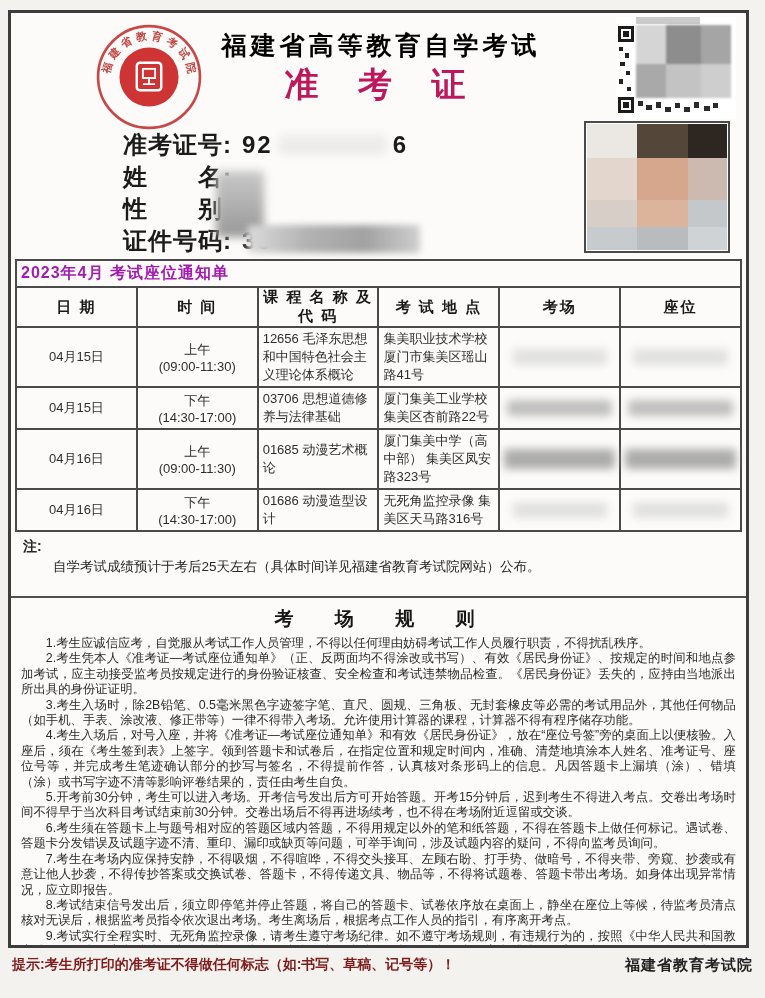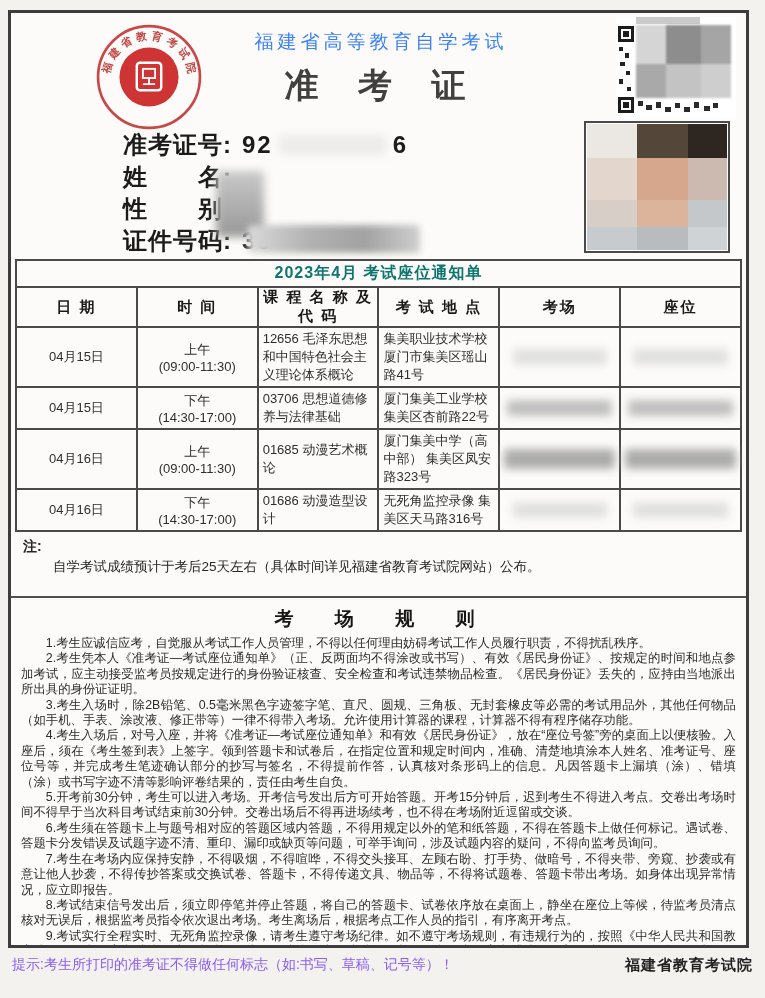--- a/index.html
+++ b/index.html
@@ -16,22 +16,22 @@
   
   .frame {
     position:absolute; left:8px; top:10px; width:741px; height:938px;
     border:3px solid #3d3d3d; background:#fcfbf9; overflow:hidden;
   }
 
   
   .header { position:relative; height:104px; }
   .seal { position:absolute; left:84px; top:10px; width:108px; height:108px; }
   .titles { position:absolute; left:190px; right:185px; top:16px; text-align:center; }
-  .org-title { font-size:19px; font-weight:normal; letter-spacing:4px; color:#3b82f6; white-space:nowrap; }
-  .doc-title { font-size:34px; font-weight:bold; letter-spacing:12px; word-spacing:6px; margin-top:8px; color:#404040; }
+  .org-title { font-size:25px; font-weight:bold; letter-spacing:4px; color:#000000; white-space:nowrap; }
+  .doc-title { font-size:34px; font-weight:bold; letter-spacing:12px; word-spacing:6px; color:#be185d; }
   .qr { position:absolute; right:10px; top:4px; width:120px; height:102px; background:#fff; }
   .qr .mosaic { filter:blur(1.2px); }
 
   
   .info { position:relative; height:140px; padding:12px 0 0 112px; }
   .info-row { height:32px; display:flex; align-items:center; font-size:24px; font-weight:bold; color:#1b1b1b; }
   .info-label { display:inline-block; min-width:104px; letter-spacing:1px; }
   .info-val { margin-left:10px; display:flex; align-items:center; letter-spacing:2px; }
   .gap-blur { display:inline-block; width:108px; height:20px; margin:0 6px; background:#e3e3e3; filter:blur(5px); opacity:.65; border-radius:3px; }
   .blob-name { position:absolute; left:205px; top:54px; width:48px; height:66px;
@@ -44,21 +44,21 @@
   }
   .photo-grid { width:100%; height:100%; display:grid;
     grid-template-columns:36% 36% 28%;
     grid-template-rows:27% 33% 22% 18%;
     filter:blur(0.6px);
   }
 
   
   .sched { margin:2px 4px 0 4px; border-collapse:collapse; width:727px; table-layout:fixed; }
   .sched th, .sched td { border:2px solid #4a4a4a; vertical-align:middle; }
-  .sched .t-title { font-size:16px; font-weight:bold; text-align:center; height:27px; letter-spacing:1px; color:#0f766e; }
+  .sched .t-title { font-size:16px; font-weight:bold; text-align:left; height:27px; letter-spacing:1px; color:#a21caf; }
   .sched th { font-size:15px; font-weight:bold; height:26px; text-align:center; letter-spacing:2px; color:#1a1a1a; }
   .sched td { font-size:13px; color:#2e2e2e; padding:2px 4px; }
   .c-date { width:86px; text-align:center; }
   .c-time { width:92px; text-align:center; }
   .c-course { width:238px; }
   .c-loc { width:215px; }
   .c-room { width:50px; }
   .c-seat { width:46px; }
   .row-h { height:40px; }
   .row-h2 { height:46px; }
@@ -72,21 +72,21 @@
   .note-label { font-weight:bold; font-size:14px; }
   .note-line { padding-left:30px; line-height:21px; }
 
   
   .rules { border-top:2px solid #4f4f4f; padding:5px 10px 0 10px; }
   .rules-title { text-align:center; font-size:19px; font-weight:bold; letter-spacing:8px; word-spacing:14px; color:#161616; margin:3px 0 4px 0;font-family:Liberation Mono, monospace; }
   .rules p { font-size:12.4px; line-height:15.4px; text-indent:2em; color:#2b2b2b; text-align:justify; }
 
   
   .footer { position:absolute; left:12px; right:12px; top:956px; display:flex; justify-content:space-between; align-items:flex-start; }
-  .footer-tip { font-size:14px; font-weight:normal; color:#8b5cf6; }
+  .footer-tip { font-size:14px; font-weight:bold; color:#7f1d1d; }
   .footer-org { font-size:15px; font-weight:bold; color:#222; letter-spacing:1px; }
   .watermark { position:absolute; right:10px; top:973px; font-size:17px; font-weight:bold; color:#454545;
     letter-spacing:1px; text-shadow:0 0 1px #5a5a5a, 0 0 3px #9a9a9a; filter:blur(0.3px); }
 </style>
 </head>
 <body>
 
 <div class="page">
   <div class="frame">
 

